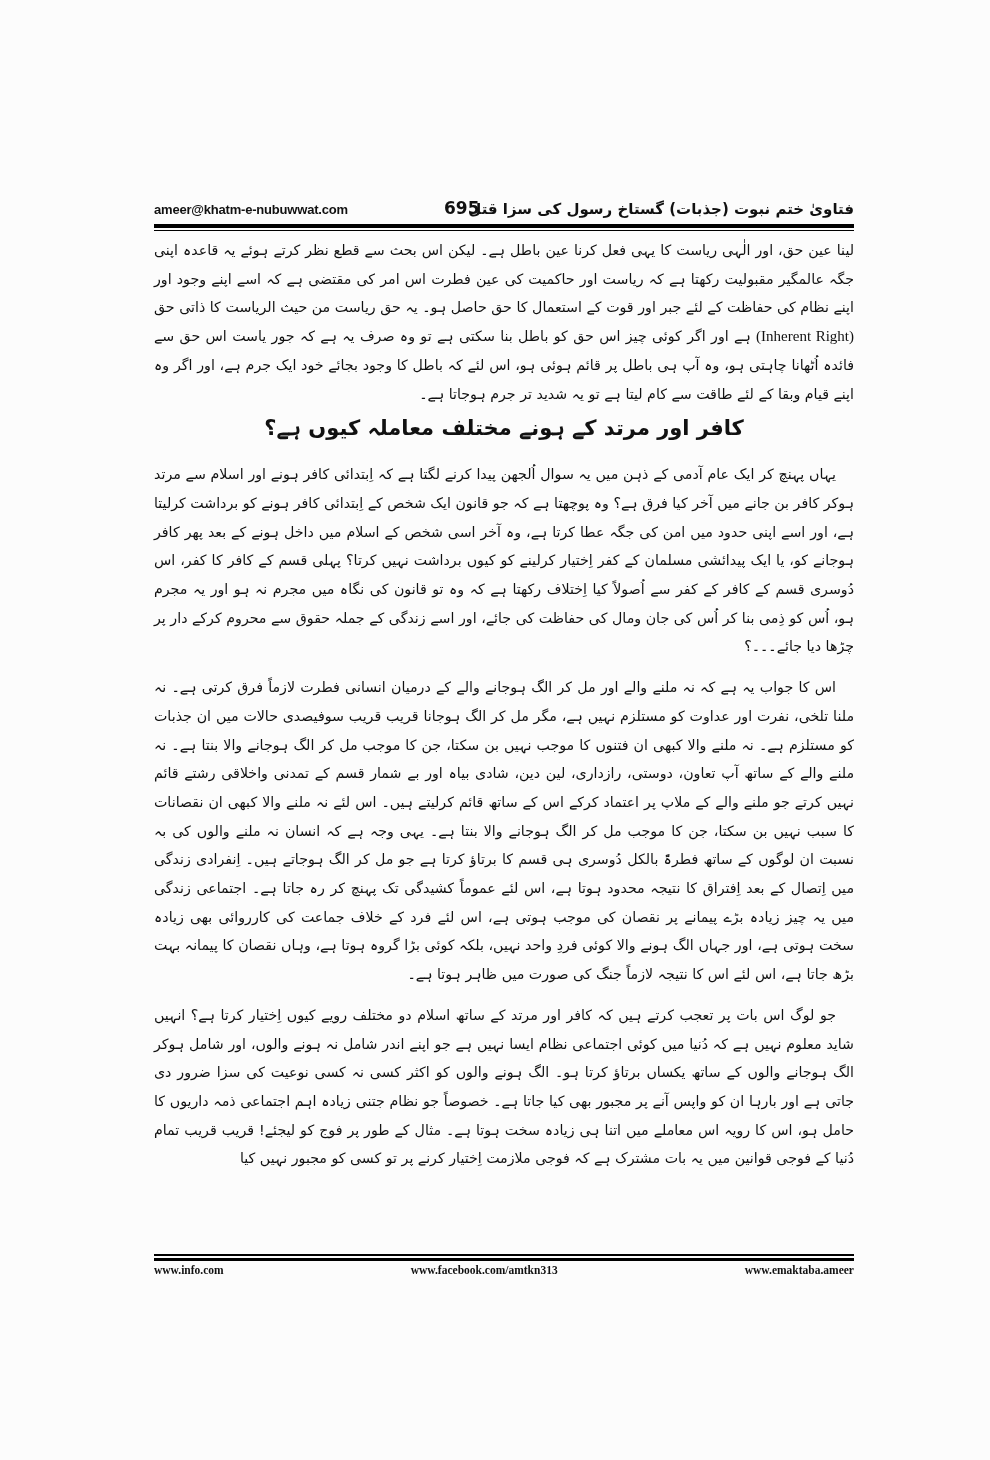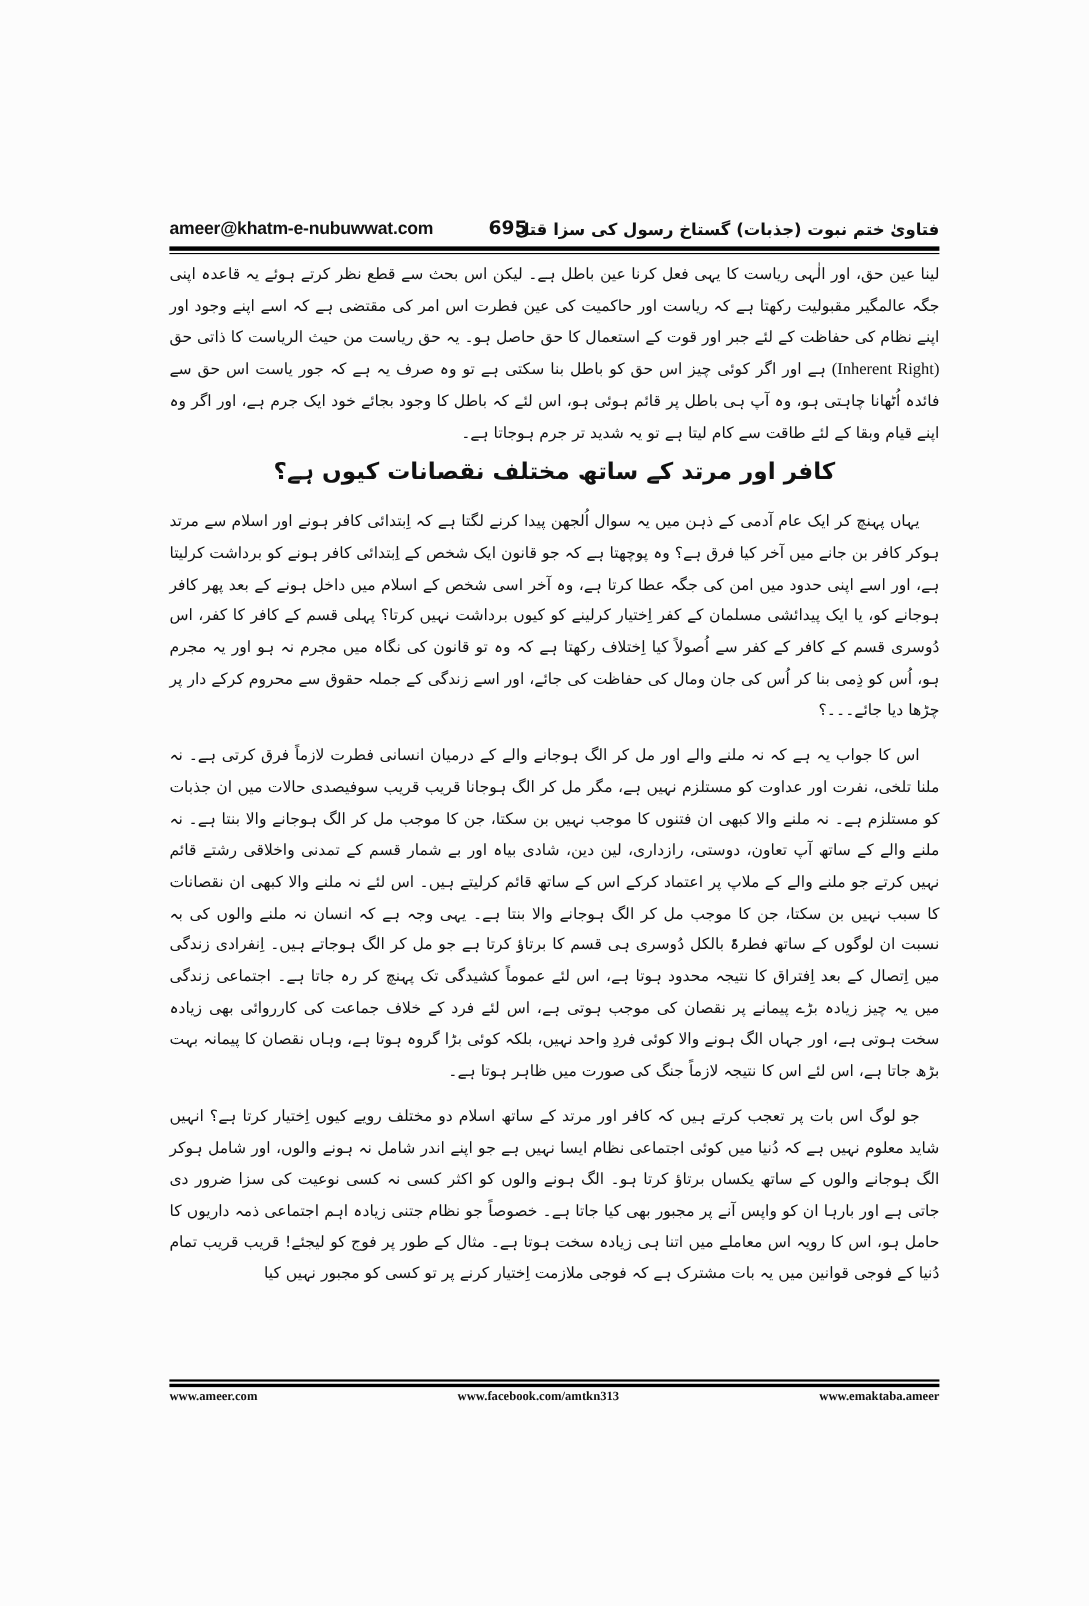--- a/index.html
+++ b/index.html
@@ -15,21 +15,21 @@
     position: absolute;
     left: 154px; top: 196px;
     width: 700px; height: 1090px;
   }
   .header {
     position: absolute; left: 0; right: 0; top: 0; height: 26px;
     display: flex; align-items: center; justify-content: space-between;
   }
   .hdr-email {
     font-family: "Liberation Sans", sans-serif;
-    font-weight: bold; font-size: 16px; letter-spacing: -0.2px;
+    font-weight: bold; font-size: 13px; letter-spacing: -0.2px;
   }
   .hdr-page {
     font-family: "DejaVu Sans", sans-serif;
     font-weight: bold; font-size: 17px;
     position: absolute; left: 290px; top: 2px;
   }
   .hdr-title {
     font-family: "DejaVu Sans", sans-serif;
     font-size: 15px; font-weight: bold;
     direction: rtl;
@@ -68,28 +68,28 @@
     <span class="hdr-page">695</span>
     <span class="hdr-title">فتاویٰ ختم نبوت (جذبات) گستاخ رسول کی سزا قتل</span>
   </div>
   <div class="rule-top">
     <div class="thick"></div>
     <div class="thin"></div>
   </div>
 
   <div class="body-text">
     <p><span>لینا عین حق، اور الٰہی ریاست کا یہی فعل کرنا عین باطل ہے۔ لیکن اس بحث سے قطع نظر کرتے ہوئے یہ قاعدہ اپنی جگہ عالمگیر مقبولیت رکھتا ہے کہ ریاست اور حاکمیت کی عین فطرت اس امر کی مقتضی ہے کہ اسے اپنے وجود اور اپنے نظام کی حفاظت کے لئے جبر اور قوت کے استعمال کا حق حاصل ہو۔ یہ حق ریاست من حیث الریاست کا ذاتی حق</span> <span class="en">(Inherent Right)</span> <span>ہے اور اگر کوئی چیز اس حق کو باطل بنا سکتی ہے تو وہ صرف یہ ہے کہ جور یاست اس حق سے فائدہ اُٹھانا چاہتی ہو، وہ آپ ہی باطل پر قائم ہوئی ہو، اس لئے کہ باطل کا وجود بجائے خود ایک جرم ہے، اور اگر وہ اپنے قیام وبقا کے لئے طاقت سے کام لیتا ہے تو یہ شدید تر جرم ہوجاتا ہے۔</span></p>
-    <p class="heading">کافر اور مرتد کے ساتھ مختلف نقصانات کیوں ہے؟</p>
+    <p class="heading">کافر اور مرتد کے ہونے مختلف معاملہ کیوں ہے؟</p>
     <p class="indent">یہاں پہنچ کر ایک عام آدمی کے ذہن میں یہ سوال اُلجھن پیدا کرنے لگتا ہے کہ اِبتدائی کافر ہونے اور اسلام سے مرتد ہوکر کافر بن جانے میں آخر کیا فرق ہے؟ وہ پوچھتا ہے کہ جو قانون ایک شخص کے اِبتدائی کافر ہونے کو برداشت کرلیتا ہے، اور اسے اپنی حدود میں امن کی جگہ عطا کرتا ہے، وہ آخر اسی شخص کے اسلام میں داخل ہونے کے بعد پھر کافر ہوجانے کو، یا ایک پیدائشی مسلمان کے کفر اِختیار کرلینے کو کیوں برداشت نہیں کرتا؟ پہلی قسم کے کافر کا کفر، اس دُوسری قسم کے کافر کے کفر سے اُصولاً کیا اِختلاف رکھتا ہے کہ وہ تو قانون کی نگاہ میں مجرم نہ ہو اور یہ مجرم ہو، اُس کو ذِمی بنا کر اُس کی جان ومال کی حفاظت کی جائے، اور اسے زندگی کے جملہ حقوق سے محروم کرکے دار پر چڑھا دیا جائے۔۔۔؟</p>
     <p class="indent">اس کا جواب یہ ہے کہ نہ ملنے والے اور مل کر الگ ہوجانے والے کے درمیان انسانی فطرت لازماً فرق کرتی ہے۔ نہ ملنا تلخی، نفرت اور عداوت کو مستلزم نہیں ہے، مگر مل کر الگ ہوجانا قریب قریب سوفیصدی حالات میں ان جذبات کو مستلزم ہے۔ نہ ملنے والا کبھی ان فتنوں کا موجب نہیں بن سکتا، جن کا موجب مل کر الگ ہوجانے والا بنتا ہے۔ نہ ملنے والے کے ساتھ آپ تعاون، دوستی، رازداری، لین دین، شادی بیاہ اور بے شمار قسم کے تمدنی واخلاقی رشتے قائم نہیں کرتے جو ملنے والے کے ملاپ پر اعتماد کرکے اس کے ساتھ قائم کرلیتے ہیں۔ اس لئے نہ ملنے والا کبھی ان نقصانات کا سبب نہیں بن سکتا، جن کا موجب مل کر الگ ہوجانے والا بنتا ہے۔ یہی وجہ ہے کہ انسان نہ ملنے والوں کی بہ نسبت ان لوگوں کے ساتھ فطرۃً بالکل دُوسری ہی قسم کا برتاؤ کرتا ہے جو مل کر الگ ہوجاتے ہیں۔ اِنفرادی زندگی میں اِتصال کے بعد اِفتراق کا نتیجہ محدود ہوتا ہے، اس لئے عموماً کشیدگی تک پہنچ کر رہ جاتا ہے۔ اجتماعی زندگی میں یہ چیز زیادہ بڑے پیمانے پر نقصان کی موجب ہوتی ہے، اس لئے فرد کے خلاف جماعت کی کارروائی بھی زیادہ سخت ہوتی ہے، اور جہاں الگ ہونے والا کوئی فردِ واحد نہیں، بلکہ کوئی بڑا گروہ ہوتا ہے، وہاں نقصان کا پیمانہ بہت بڑھ جاتا ہے، اس لئے اس کا نتیجہ لازماً جنگ کی صورت میں ظاہر ہوتا ہے۔</p>
     <p class="indent">جو لوگ اس بات پر تعجب کرتے ہیں کہ کافر اور مرتد کے ساتھ اسلام دو مختلف رویے کیوں اِختیار کرتا ہے؟ انہیں شاید معلوم نہیں ہے کہ دُنیا میں کوئی اجتماعی نظام ایسا نہیں ہے جو اپنے اندر شامل نہ ہونے والوں، اور شامل ہوکر الگ ہوجانے والوں کے ساتھ یکساں برتاؤ کرتا ہو۔ الگ ہونے والوں کو اکثر کسی نہ کسی نوعیت کی سزا ضرور دی جاتی ہے اور بارہا ان کو واپس آنے پر مجبور بھی کیا جاتا ہے۔ خصوصاً جو نظام جتنی زیادہ اہم اجتماعی ذمہ داریوں کا حامل ہو، اس کا رویہ اس معاملے میں اتنا ہی زیادہ سخت ہوتا ہے۔ مثال کے طور پر فوج کو لیجئے! قریب قریب تمام دُنیا کے فوجی قوانین میں یہ بات مشترک ہے کہ فوجی ملازمت اِختیار کرنے پر تو کسی کو مجبور نہیں کیا</p>
   </div>
 
   <div class="rule-bottom">
     <div class="thin"></div>
     <div class="thick"></div>
   </div>
   <div class="footer">
-    <span>www.ameer.com</span>
+    <span>www.info.com</span>
     <span>www.facebook.com/amtkn313</span>
     <span>www.emaktaba.ameer</span>
   </div>
 </div>
 
 </body></html>

